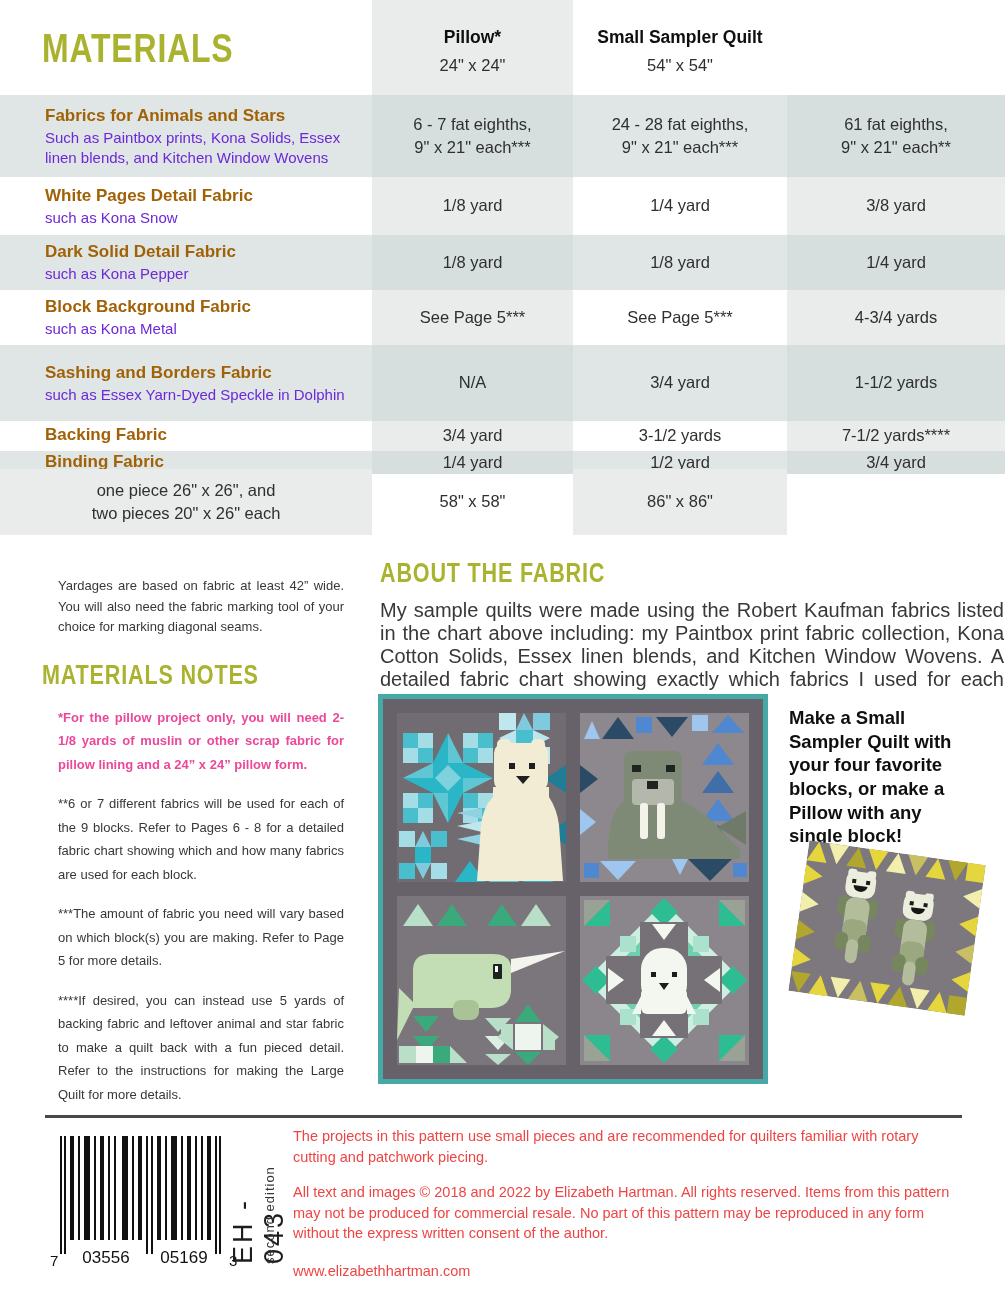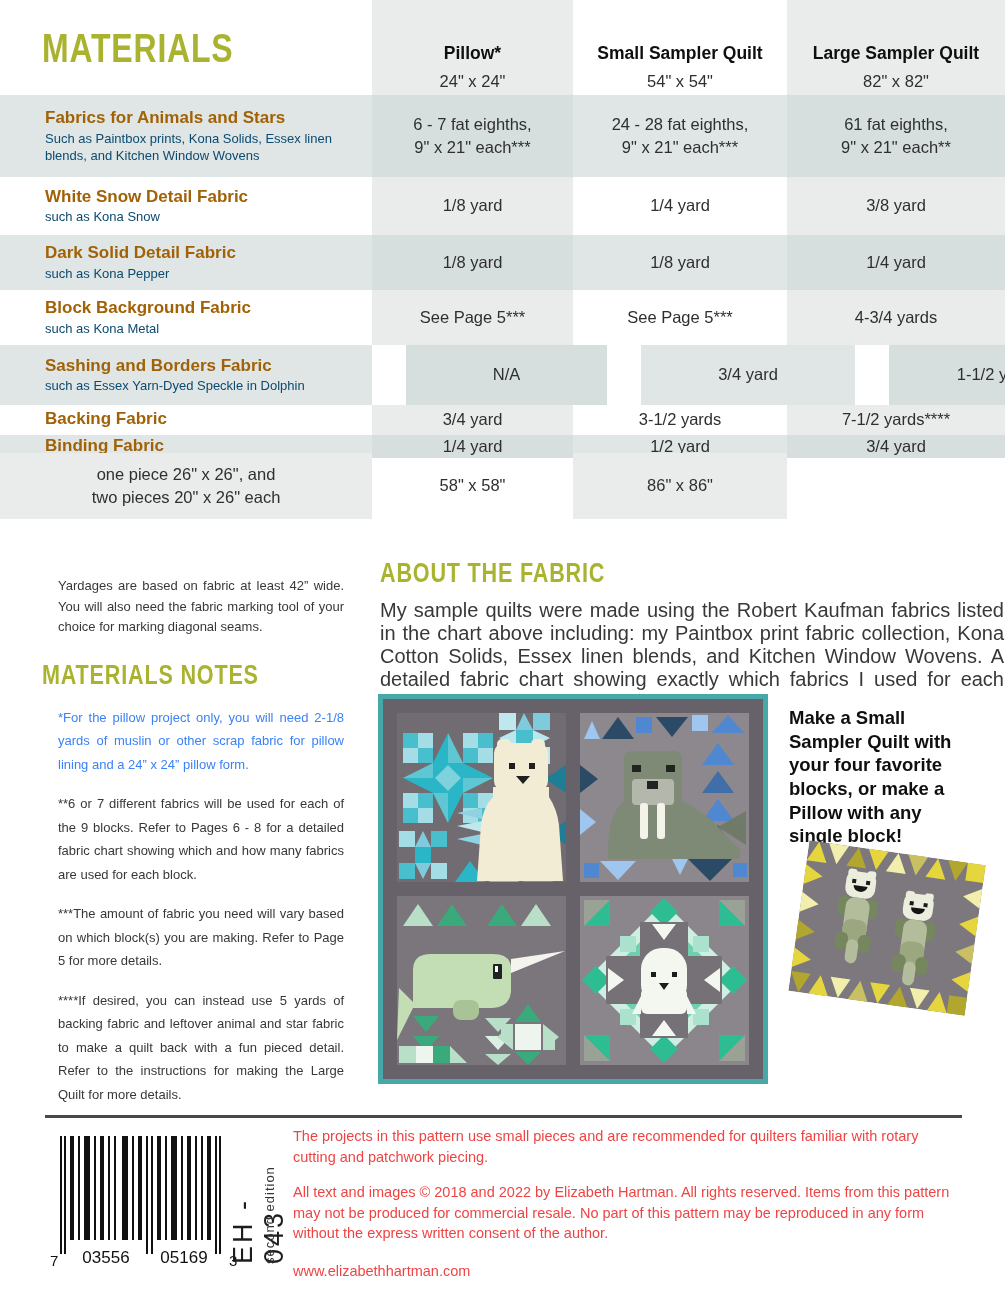--- a/index.html
+++ b/index.html
@@ -9,41 +9,41 @@
   
   .green-head{color:#a9b32f;font-weight:700;letter-spacing:1px;white-space:nowrap;
               transform:scaleX(.8);transform-origin:left center;margin:0;}
   .h-materials{font-size:40px;}
   .h-sub{font-size:27px;}
 
   
   .mtable{position:absolute;left:0;top:0;width:1005px;}
   .trow{display:grid;grid-template-columns:372px 201px 214px 218px;}
   .rh0{height:95px;} .rh1{height:82px;} .rh2{height:58px;} .rh3{height:55px;}
-  .rh4{height:55px;} .rh5{height:60px;gap:34px;} .rh6{height:30px;} .rh7{height:18px;} .rh8{height:66px;}
+  .rh4{height:55px;} .rh5{height:76px;} .rh6{height:30px;} .rh7{height:18px;} .rh8{height:66px;}
   .cell{display:flex;align-items:center;justify-content:center;text-align:center;
         font-size:16.5px;color:#2f2f2f;white-space:pre-line;line-height:1.4;}
   .lcell{flex-direction:column;align-items:flex-start;justify-content:center;
          text-align:left;padding-left:45px;padding-right:20px;}
   .lbl{font-weight:700;font-size:17px;color:#a16207;display:block;line-height:1.25;}
-  .sub{font-size:13px;color:#0c4a6e;display:block;line-height:1.3;margin-top:2px;}
+  .sub{font-size:15px;color:#6d28d9;display:block;line-height:1.3;margin-top:2px;}
   .cshade{background:#e9eceb;}
   .rshade .cell{background:#dfe6e5;}
   .rshade .cshade{background:#d6dfde;}
-  .hcell{flex-direction:column;justify-content:flex-end;padding-bottom:2px;}
+  .hcell{flex-direction:column;justify-content:flex-end;padding-bottom:18px;}
   .hname{font-weight:700;font-size:17.5px;color:#0f0f0f;display:block;}
   .hsize{font-size:16.5px;display:block;margin-top:4px;}
   .hfirst{justify-content:center;align-items:flex-start;padding-left:42px;}
 
   
   .notes-col{position:absolute;left:42px;top:560px;width:318px;}
   .notes-col p{margin:16px;font-size:13px;line-height:20.5px;text-align:justify;}
   .notes-col .nh{margin-top:22px;margin-bottom:14px;}
   .note-p{margin-top:15px !important;line-height:23.5px !important;}
-  .bold-note{font-weight:400;color:#3b82f6;}
+  .bold-note{font-weight:700;color:#ec4899;}
 
   
   .about{position:absolute;left:380px;top:558px;width:624px;}
   .about p{margin:10px 0 0 0;font-size:20px;line-height:23px;text-align:justify;}
 
   
   .quilt{position:absolute;left:378px;top:694px;}
   .callout{position:absolute;left:789px;top:706px;width:184px;
            font-weight:700;font-size:18.5px;line-height:1.28;color:#0f0f0f;}
   .miniquilt{position:absolute;left:798px;top:852px;transform:rotate(8deg);}
@@ -69,37 +69,33 @@
       <h1 class="green-head h-materials">MATERIALS</h1>
     </div>
     <div class="cell hcell cshade">
       <span class="hname">Pillow*</span>
       <span class="hsize">24" x 24"</span>
     </div>
     <div class="cell hcell">
       <span class="hname">Small Sampler Quilt</span>
       <span class="hsize">54" x 54"</span>
     </div>
-    <div class="cell hcell cshade">
-      <span class="hname">Large Sampler Quilt</span>
-      <span class="hsize">82" x 82"</span>
-    </div>
   </div>
 
   <div class="trow rh1 rshade">
     <div class="cell lcell"><span class="lbl">Fabrics for Animals and Stars</span><span class="sub">Such as Paintbox prints, Kona Solids, Essex linen blends, and Kitchen Window Wovens</span></div>
     <div class="cell cshade">6 - 7 fat eighths,
 9" x 21" each***</div>
     <div class="cell">24 - 28 fat eighths,
 9" x 21" each***</div>
     <div class="cell cshade">61 fat eighths,
 9" x 21" each**</div>
   </div>
   <div class="trow rh2">
-    <div class="cell lcell"><span class="lbl">White Snow Detail Fabric</span><span class="sub">such as Kona Snow</span></div>
+    <div class="cell lcell"><span class="lbl">White Pages Detail Fabric</span><span class="sub">such as Kona Snow</span></div>
     <div class="cell cshade">1/8 yard</div>
     <div class="cell">1/4 yard</div>
     <div class="cell cshade">3/8 yard</div>
   </div>
   <div class="trow rh3 rshade">
     <div class="cell lcell"><span class="lbl">Dark Solid Detail Fabric</span><span class="sub">such as Kona Pepper</span></div>
     <div class="cell cshade">1/8 yard</div>
     <div class="cell">1/8 yard</div>
     <div class="cell cshade">1/4 yard</div>
   </div>

